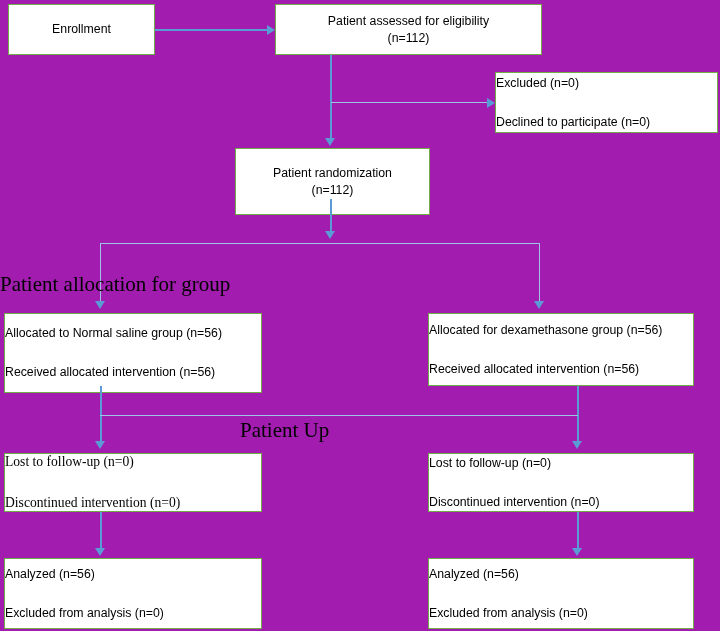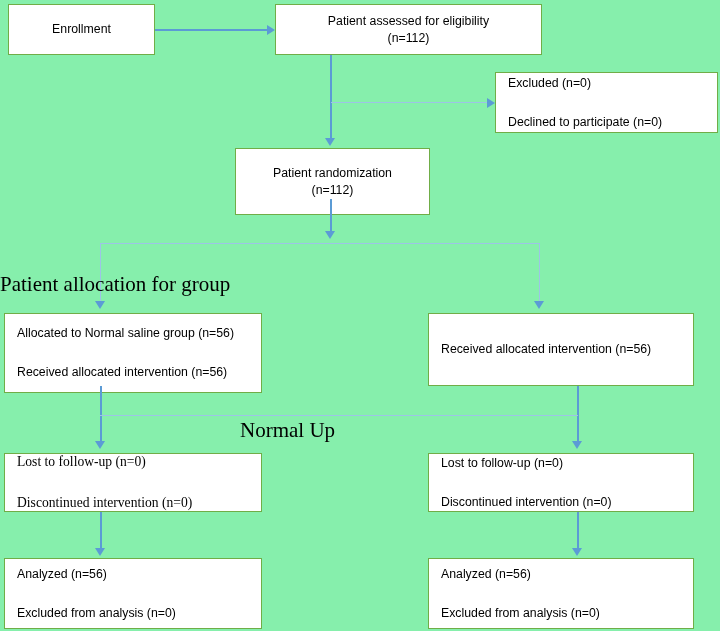--- a/index.html
+++ b/index.html
@@ -9,40 +9,40 @@
     background: #ffffff;
   }
   body {
     font-family: "Liberation Sans", sans-serif;
     color: #000000;
   }
   #diagram {
     position: relative;
     width: 720px;
     height: 631px;
-    background: #86efac;
+    background: #a21caf;
     overflow: hidden;
   }
   .box {
     position: absolute;
     box-sizing: border-box;
     border: 1.6px solid #70AD47;
     background: #ffffff;
     display: flex;
     flex-direction: column;
     justify-content: center;
   }
   .box.centered {
     align-items: center;
     text-align: center;
   }
   .box.lefted {
     align-items: flex-start;
     text-align: left;
-    padding-left: 12px;
+    padding-left: 0;
   }
   .line-text {
     font-size: 12.3px;
     line-height: 1.35;
     white-space: nowrap;
     color: #000000;
   }
   .box.lefted .line-text + .line-text {
     margin-top: 22px;
   }
@@ -126,31 +126,32 @@
   <div class="arrow-head down" style="left:534px; top:301px;"></div>
 
   <div class="section-label" style="left:0px; top:272px; width:720px;">Patient allocation for group</div>
 
   <div class="box lefted" style="left:4px; top:313px; width:258px; height:80px;">
     <div class="line-text">Allocated to Normal saline group (n=56)</div>
     <div class="line-text">Received allocated intervention (n=56)</div>
   </div>
 
   <div class="box lefted" style="left:428px; top:313px; width:266px; height:73px;">
+    <div class="line-text">Allocated for dexamethasone group (n=56)</div>
     <div class="line-text">Received allocated intervention (n=56)</div>
   </div>
 
   <div class="connector v" style="left:100px; top:386px; height:57px;"></div>
   <div class="arrow-head down" style="left:95px; top:441px;"></div>
   <div class="connector v" style="left:577px; top:386px; height:57px;"></div>
   <div class="arrow-head down" style="left:572px; top:441px;"></div>
 
   <div class="connector thin h" style="left:100px; top:415px; width:478px;"></div>
 
-  <div class="section-label" style="left:240px; top:418px; width:200px;">Normal Up</div>
+  <div class="section-label" style="left:240px; top:418px; width:200px;">Patient Up</div>
 
   <div class="box lefted serif-box" style="left:4px; top:453px; width:258px; height:59px;">
     <div class="line-text">Lost to follow-up (n=0)</div>
     <div class="line-text">Discontinued intervention (n=0)</div>
   </div>
 
   <div class="box lefted" style="left:428px; top:453px; width:266px; height:59px;">
     <div class="line-text">Lost to follow-up (n=0)</div>
     <div class="line-text">Discontinued intervention (n=0)</div>
   </div>

